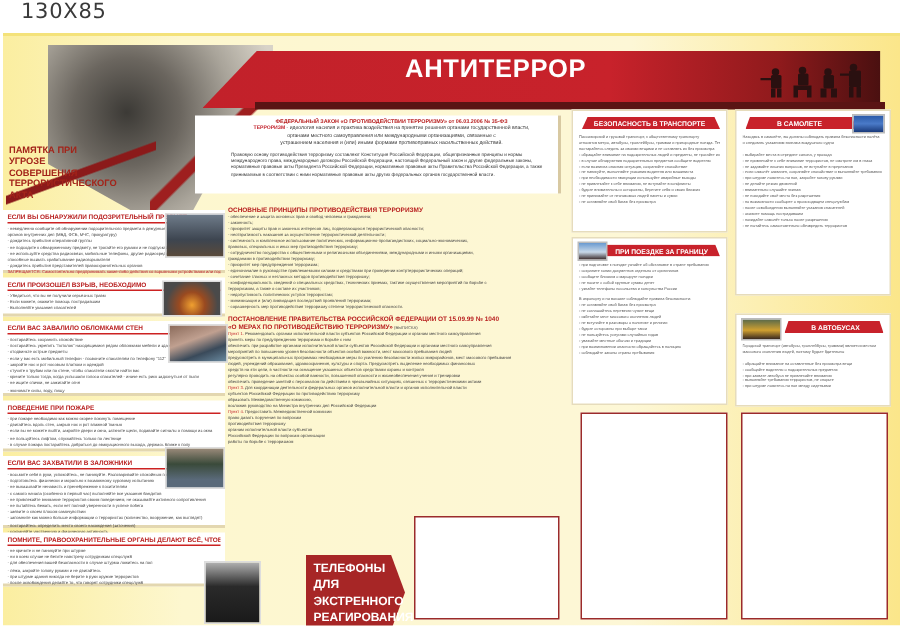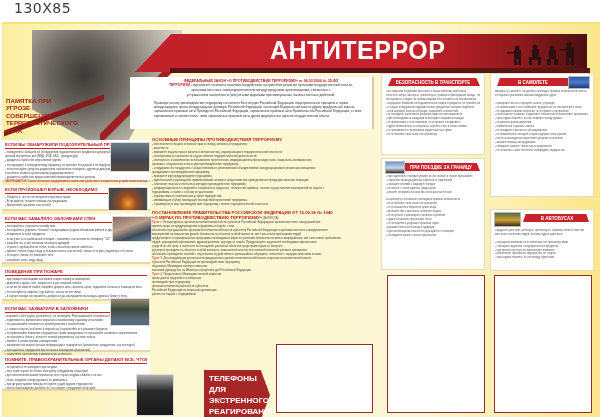--- a/index.html
+++ b/index.html
@@ -18,21 +18,21 @@
     clip-path: polygon(0 0, 100% 0, 100% 10%, 58% 100%, 0 62%); }
   .hero-slant { position: absolute; left: 100px; top: 8px; width: 80px; height: 130px;
     background: linear-gradient(135deg, transparent 49%, #9e1f1f 50%, #9e1f1f 54%, transparent 55%); }
   .memo-title { position: absolute; left: 6px; top: 76px; width: 62px; font-size: 6.2px; line-height: 7.4px;
     font-weight: bold; color: #a3241a; text-transform: uppercase; }
 
   .banner { position: absolute; left: 135px; top: 12px; width: 452px; height: 38px;
     background: linear-gradient(90deg, #c2212a 0%, #c8222b 60%, #8f1a1c 85%, #4a1010 100%);
     clip-path: polygon(8% 0, 100% 0, 100% 100%, 0 100%); }
   .banner-shadow { position: absolute; left: 170px; top: 46px; width: 420px; height: 5px; background: #5a1414; }
-  .banner-title { position: absolute; left: 270px; top: 16px; font-size: 25px; font-weight: bold; color: #ffffff;
+  .banner-title { position: absolute; left: 270px; top: 16px; font-size: 17px; font-weight: bold; color: #ffffff;
     letter-spacing: 0.5px; font-family: "Liberation Sans", sans-serif; }
   .soldiers { position: absolute; left: 505px; top: 22px; width: 75px; height: 24px; }
 
   
   .intro { position: absolute; left: 130px; top: 55px; width: 244px; height: 52px; background: #ffffff;
     border-right: 2px solid #d8c9a2; padding: 2px 4px; }
   .intro .law { font-size: 3.6px; color: #b81f1f; font-weight: bold; text-align: center; margin-left: 20px; }
   .intro .def { font-size: 3.4px; color: #333; text-align: center; line-height: 5px; margin-left: 20px; }
   .intro .def b { color: #c1202a; }
   .intro .base { font-size: 3.1px; color: #333; line-height: 4.2px; margin-top: 3px; margin-left: 20px; }

